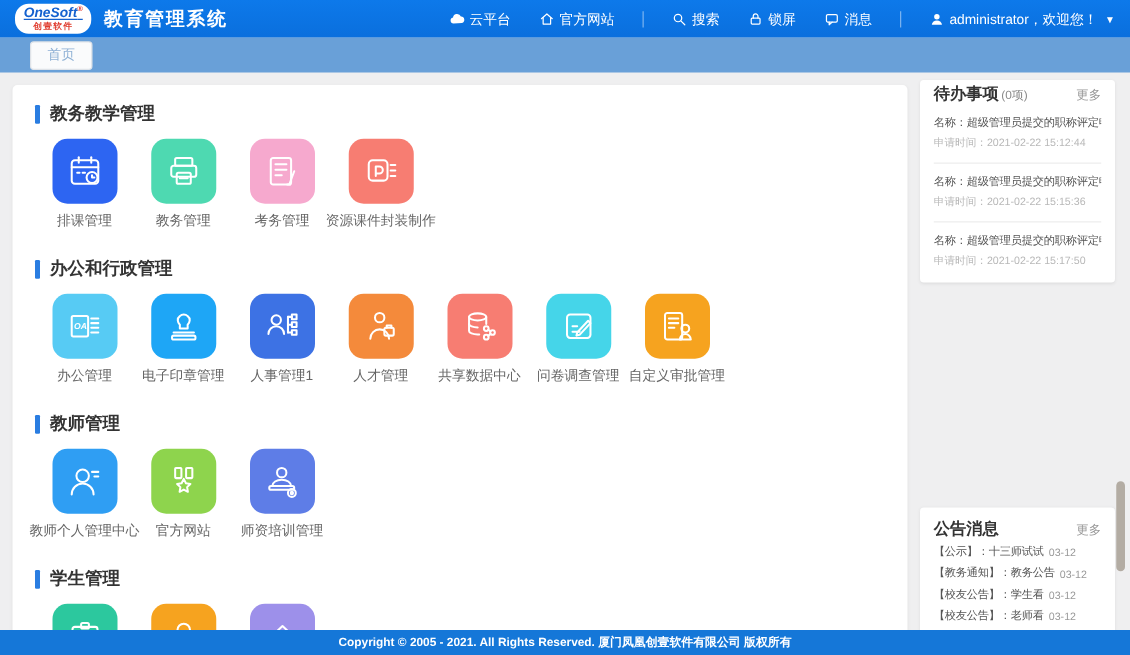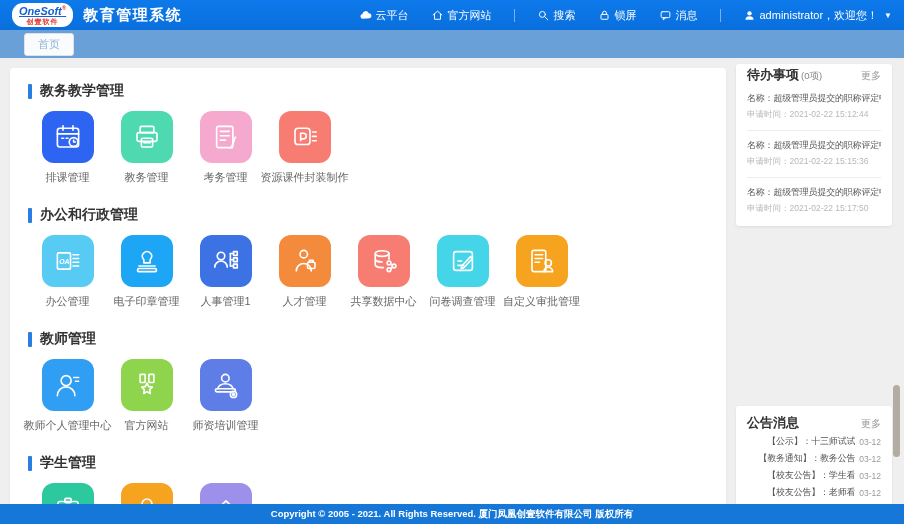--- a/index.html
+++ b/index.html
@@ -46,21 +46,21 @@
   #notice-card{ top:406px; padding-top:8px;}
   .card-head{ display:flex; align-items:baseline; justify-content:space-between;}
   .card-title{ font-size:13px; font-weight:bold; color:#333; white-space:nowrap;}
   .card-count{ font-size:9.5px; color:#888; font-weight:normal; margin-left:2px;}
   .card-more{ font-size:10px; color:#999; cursor:pointer;}
   .todo-item{ padding:8px 0 9px; border-bottom:1px solid #ededed; cursor:pointer;}
   .todo-item:last-child{ border-bottom:none;}
   .todo-name{ font-size:9px; color:#555; line-height:12px; letter-spacing:-.2px; white-space:nowrap; overflow:hidden;}
   .todo-time{ font-size:8.5px; color:#b8b8b8; margin-top:5px; white-space:nowrap;}
   #notice-card .card-head{ margin-bottom:1px;}
-  .notice-item{ display:flex; justify-content:flex-end; align-items:center; height:17px; cursor:pointer;}
+  .notice-item{ display:flex; justify-content:flex-start; align-items:center; height:17px; cursor:pointer;}
   .notice-text{ font-size:9px; color:#555; letter-spacing:-.2px; white-space:nowrap; overflow:hidden;}
   .notice-date{ font-size:8.5px; color:#9a9a9a; margin-left:4px;}
 
   
   .footer{ position:absolute; left:0; right:0; bottom:0; height:20px; background:#1577d8; z-index:10;
     display:flex; align-items:center; justify-content:center; color:#fff; font-size:9.5px; font-weight:bold;}
   .scroll-thumb{ position:absolute; right:4px; top:385px; width:7px; height:72px; background:#b3aca3;
     border-radius:4px; z-index:6; cursor:pointer;}
 </style>
 </head>

